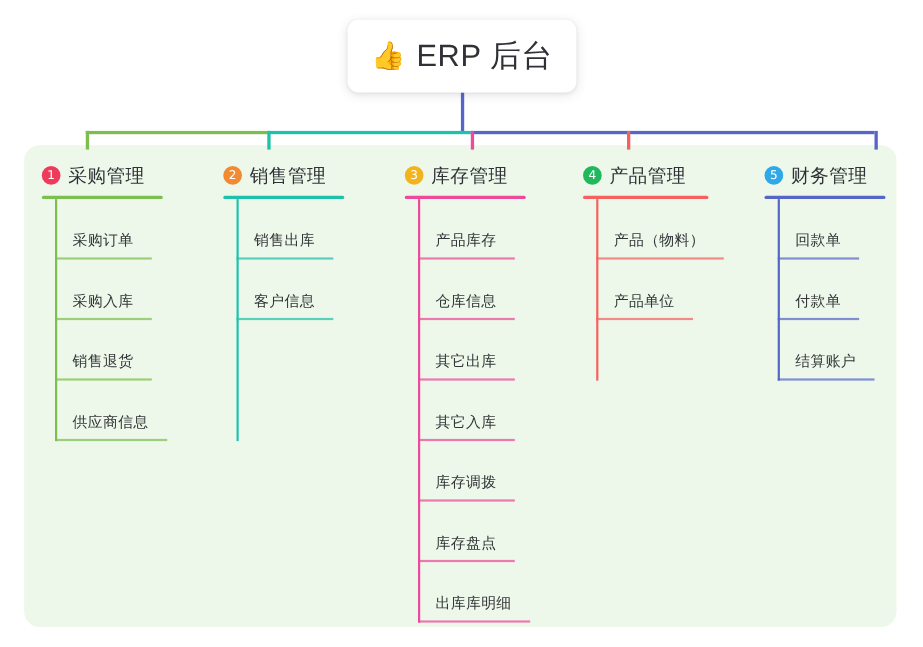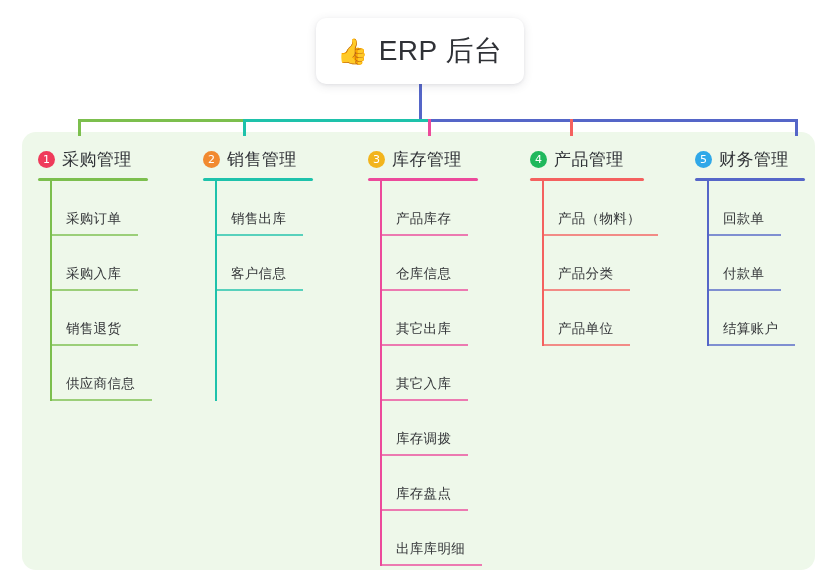--- a/index.html
+++ b/index.html
@@ -244,24 +244,20 @@
         <span class="col-title">产品管理</span>
       </div>
       <div class="col-rule" style="width: 114px; background: rgb(244, 97, 95);"></div>
       <div class="children">
         <div class="spine" style="background: rgb(244, 97, 95); height: 165px;"></div>
         <div class="leaf">
           <div class="leaf-label">产品（物料）</div>
           <div class="leaf-rule" style="width: 116px; background: rgb(244, 97, 95); opacity: 0.72;"></div>
         </div>
         <div class="leaf">
-          <div class="leaf-label">产品分类</div>
-          <div class="leaf-rule" style="width: 88px; background: rgb(244, 97, 95); opacity: 0.72;"></div>
-        </div>
-        <div class="leaf">
           <div class="leaf-label">产品单位</div>
           <div class="leaf-rule" style="width: 88px; background: rgb(244, 97, 95); opacity: 0.72;"></div>
         </div>
       </div>
     </div>
     <div class="column" style="left: 695px;">
       <div class="col-head">
         <span class="badge" style="background: rgb(47, 168, 232);">5</span>
         <span class="col-title">财务管理</span>
       </div>

